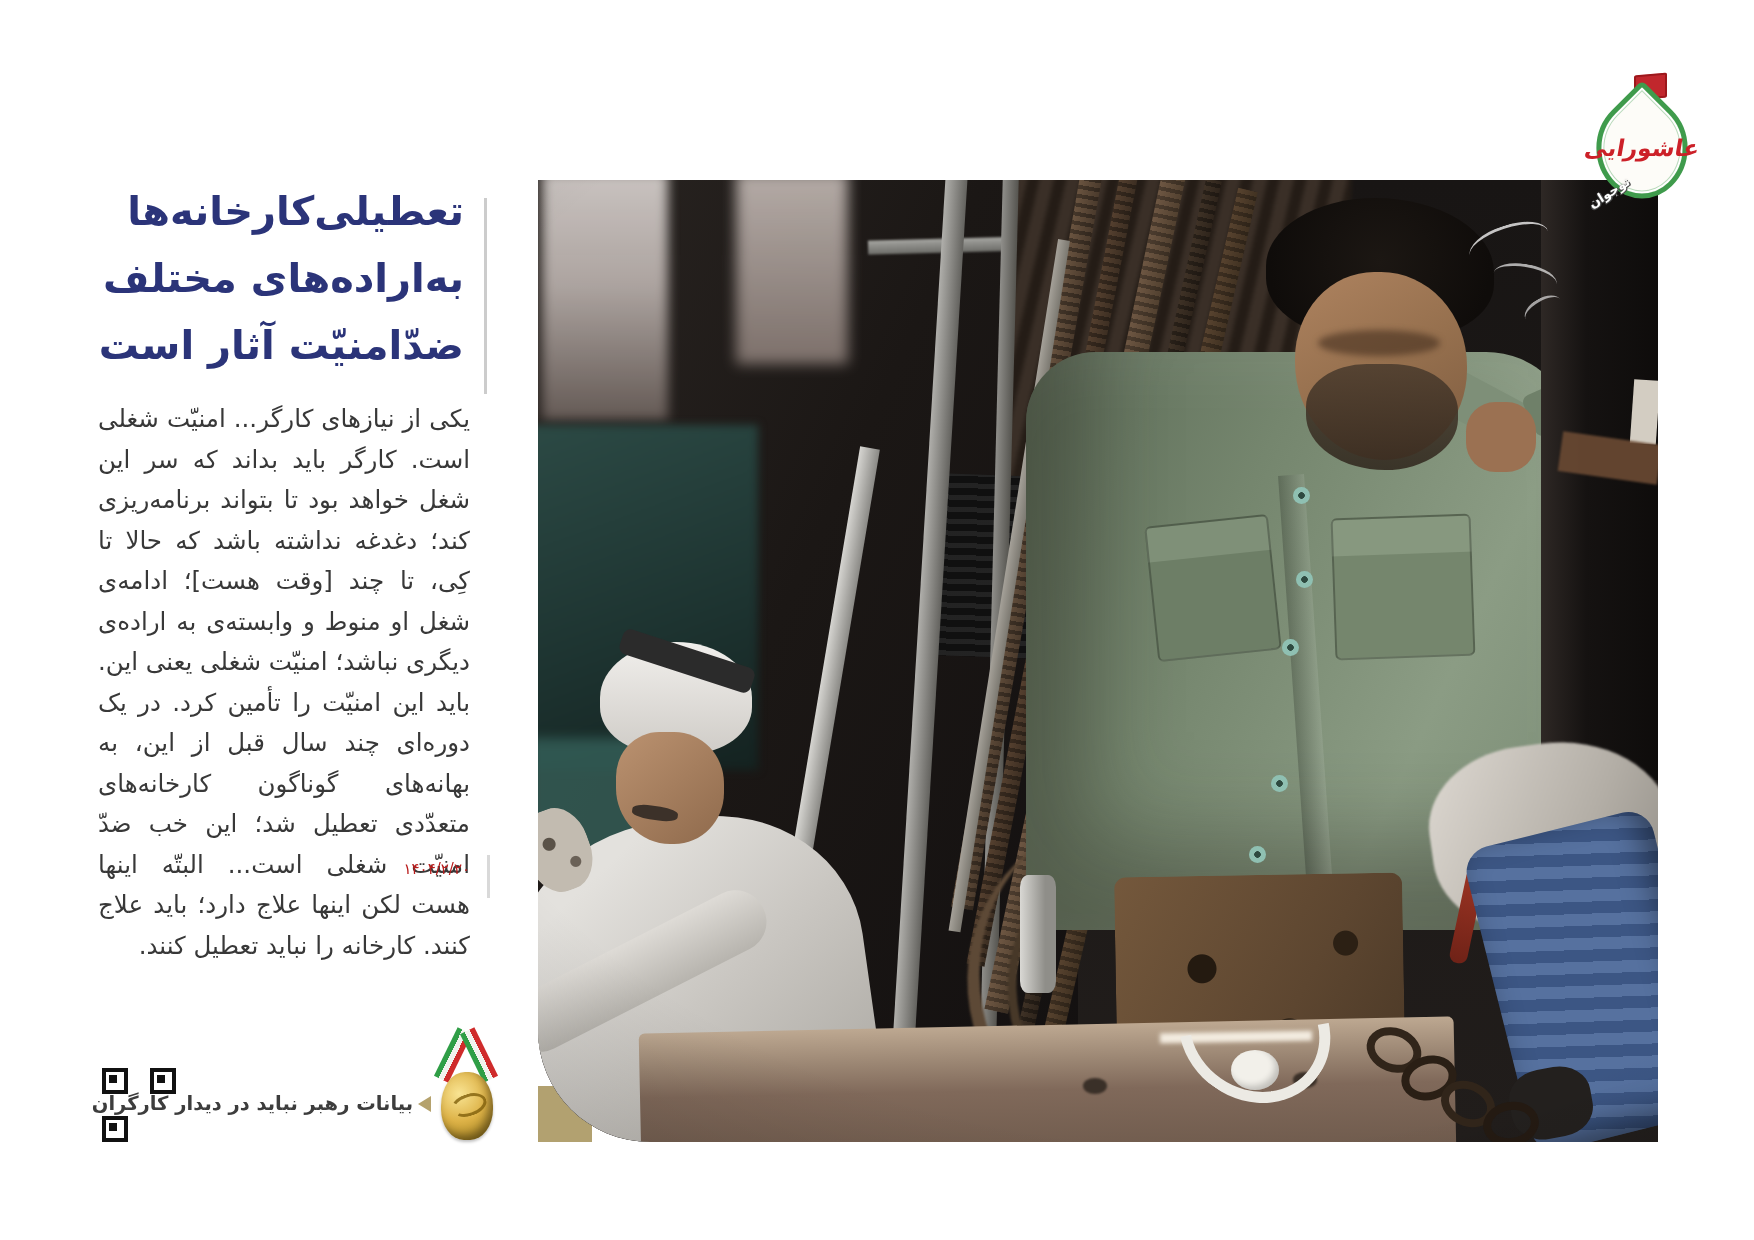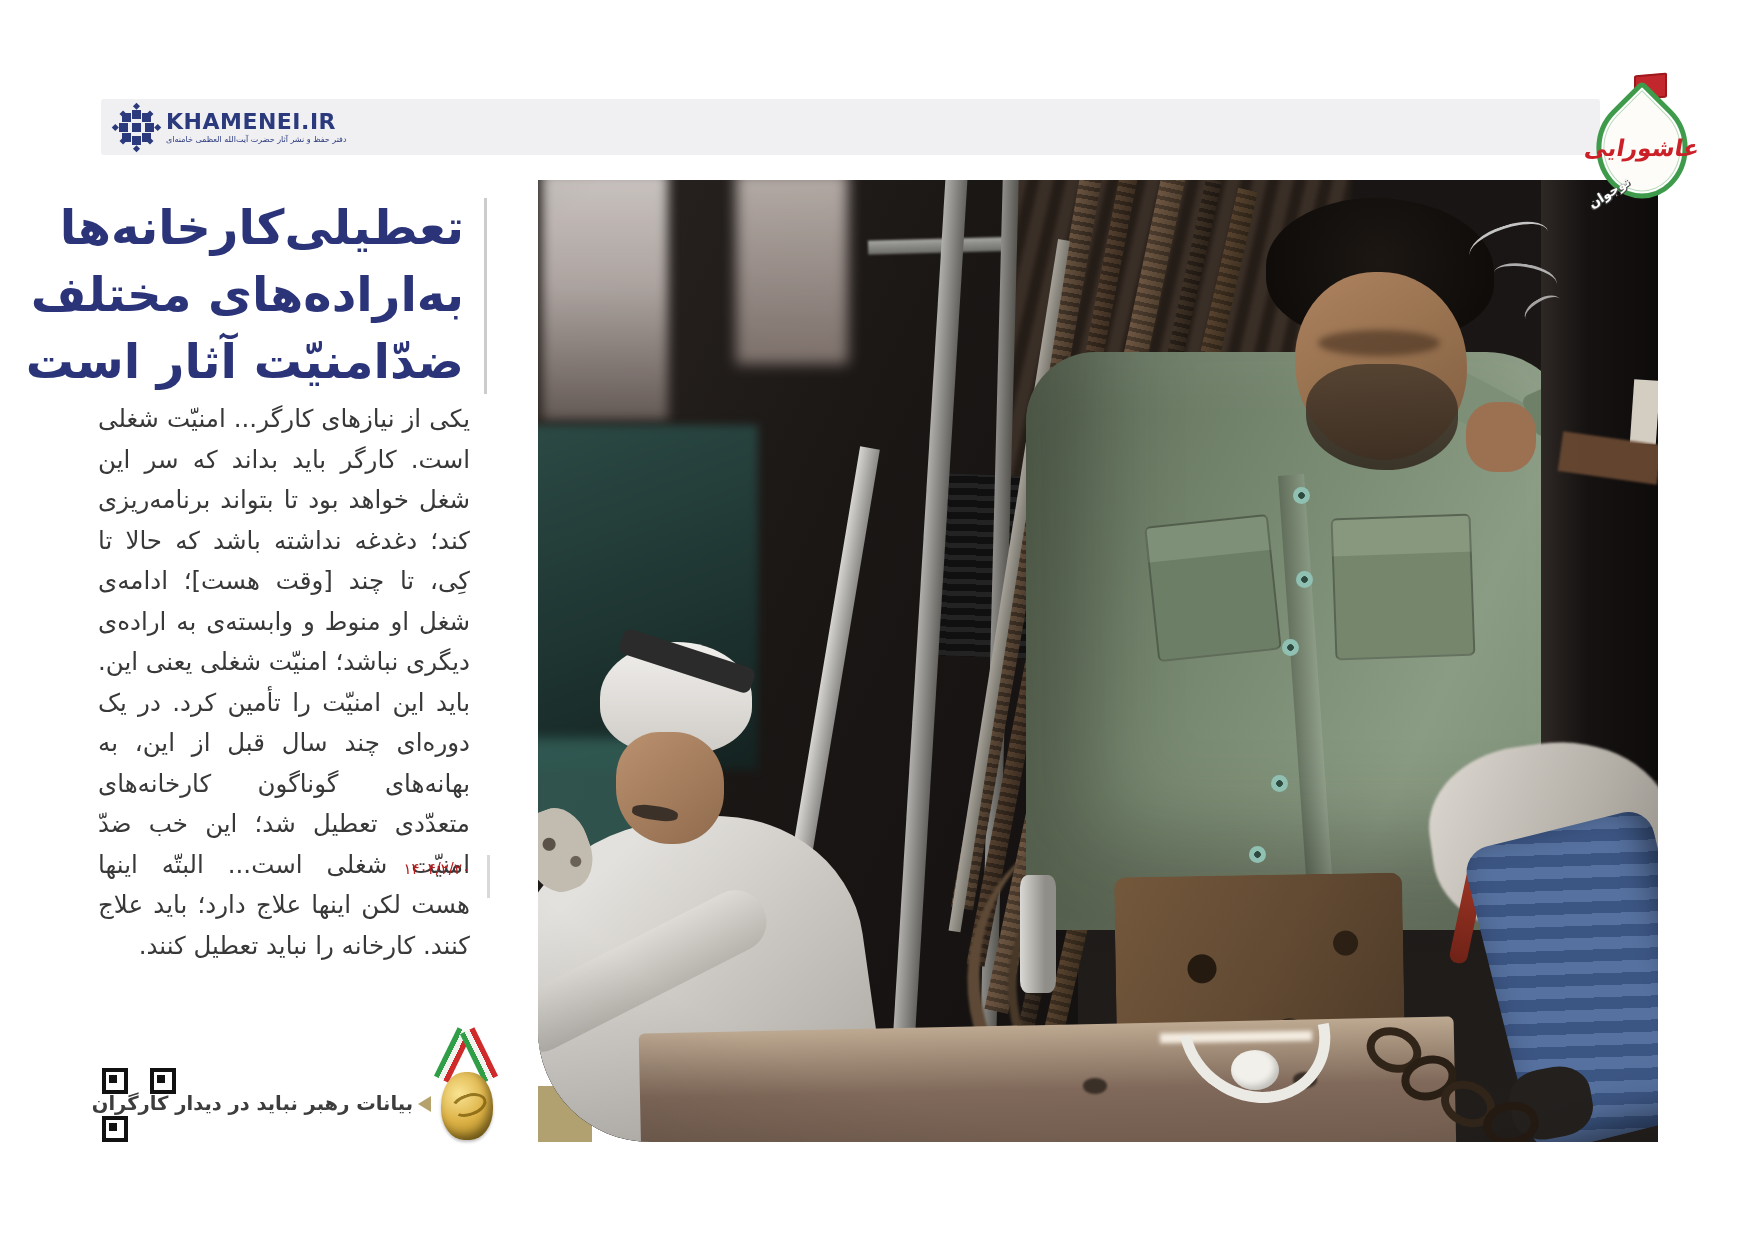--- a/index.html
+++ b/index.html
@@ -25,22 +25,22 @@
   .emblem-flag{position:absolute;left:50px;top:0;width:33px;height:25px;background:#c1272d;border-radius:2px;
      transform:skewY(-5deg);box-shadow:inset 0 0 0 2px rgba(120,10,12,.5);}
   .emblem-dome{position:absolute;left:10px;top:26px;width:86px;height:86px;background:#fdfcf8;
      border:5px solid #3f9b4c;border-radius:6% 56% 44% 56%;transform:rotate(45deg);
      box-shadow:inset 0 0 0 2px #ffffff, inset 0 0 0 3px rgba(63,155,76,.35);display:flex;align-items:center;justify-content:center;}
   .emblem-callig{transform:rotate(-45deg) skewX(-10deg);color:#cc2028;font-weight:bold;font-size:23px;white-space:nowrap;letter-spacing:-2px;}
   .emblem-caption{position:absolute;left:2px;bottom:0;font-size:13px;font-weight:bold;color:#ffffff;
      transform:rotate(-32deg);text-shadow:0 0 2px #4a4a4a,1px 1px 0 #4a4a4a,-1px 1px 0 #4a4a4a;}
 
   
-  .headline{position:absolute;left:92px;top:194px;width:372px;direction:rtl;
-     color:#2b3479;font-size:48px;font-weight:bold;line-height:67px;white-space:nowrap;}
+  .headline{position:absolute;left:92px;top:178px;width:372px;direction:rtl;
+     color:#2b3479;font-size:40px;font-weight:bold;line-height:67px;white-space:nowrap;}
   .headline-rule{position:absolute;left:484px;top:198px;width:3px;height:196px;background:#cccccc;}
   .body-text{position:absolute;left:98px;top:399px;width:372px;direction:rtl;text-align:justify;
      font-size:24.5px;line-height:40.5px;color:#383838;}
   .date{position:absolute;right:1284px;top:860px;color:#b91c1c;font-size:15px;font-weight:normal;letter-spacing:1px;direction:ltr;}
   .date-rule{position:absolute;left:487px;top:855px;width:3px;height:43px;background:#d9d9d9;}
 
   
   .qr{position:absolute;left:100px;top:1066px;width:78px;height:78px;background:#ffffff;
       background-image:repeating-linear-gradient(0deg,#161616 0 4px,transparent 4px 9px),
                        repeating-linear-gradient(90deg,#161616 0 4px,transparent 4px 8px);
@@ -65,32 +65,20 @@
   .corner-accent{position:absolute;left:0;bottom:0;width:54px;height:56px;background:#b2a170;}
   .photo{position:absolute;inset:0;overflow:hidden;border-radius:0 0 0 112px;
      background:linear-gradient(180deg,#181514,#211d1b);}
   .ph{position:absolute;}
 </style>
 </head>
 <body>
 
 <div class="page">
 
-  <div class="header-band">
-    <div class="logo">
-      <div class="logo-icon">
-        <span class="sq"></span>
-        <span class="sq2"></span>
-      </div>
-      <div class="logo-text">
-        <span class="logo-word">KHAMENEI.IR</span>
-        <span class="logo-sub">دفتر حفظ و نشر آثار حضرت آیت‌الله العظمی خامنه‌ای</span>
-      </div>
-    </div>
-  </div>
 
   <div class="emblem">
     <div class="emblem-flag"></div>
     <div class="emblem-dome">
       <span class="emblem-callig">عاشورایی</span>
     </div>
     <span class="emblem-caption">نوجوان</span>
   </div>
 
   <div class="headline">

